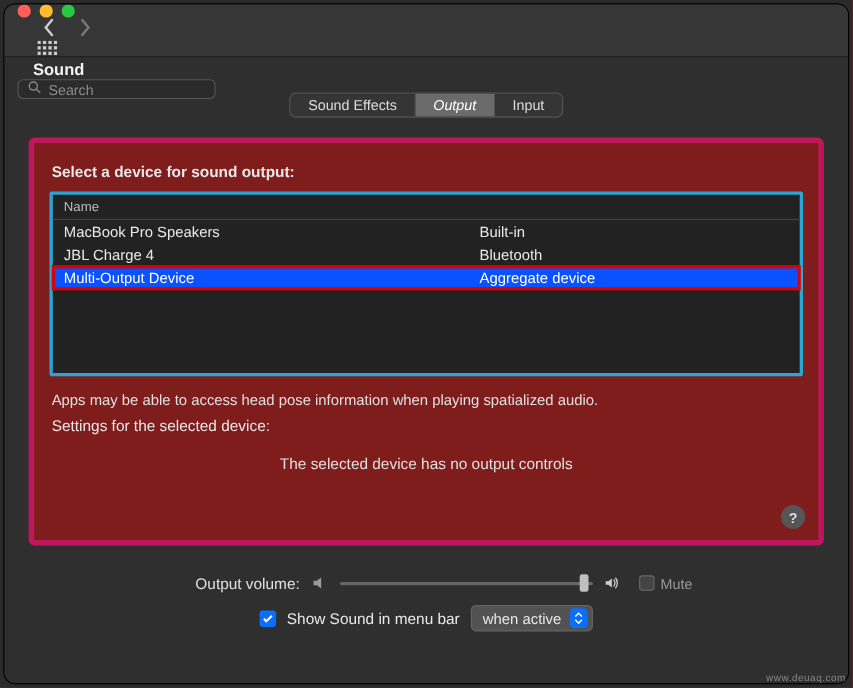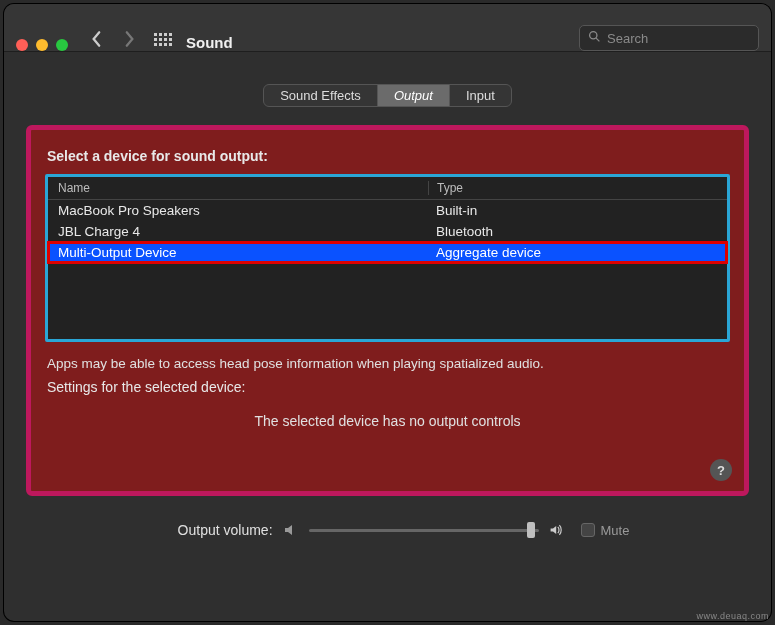--- a/index.html
+++ b/index.html
@@ -15,24 +15,25 @@
     position: absolute; left: 4px; top: 4px;
     width: 767px; height: 617px;
     background: #2f2f2f;
     border-radius: 10px;
     overflow: hidden;
     box-shadow: 0 0 0 1px #000;
   }
   
   .titlebar {
     height: 48px;
-    display: flex; align-items: flex-end;
+    display: flex; align-items: flex-start;
     padding: 0 12px;
     background: #363636;
     border-bottom: 1px solid #1e1e1e;
+    flex-direction: column;
   }
   .traffic { display: flex; gap: 8px; align-items: center; }
   .dot { width: 12px; height: 12px; border-radius: 50%; }
   .dot.red { background: #ff5f57; }
   .dot.yel { background: #febc2e; }
   .dot.grn { background: #28c840; }
   .nav { display: flex; gap: 18px; margin-left: 22px; align-items: center; }
   .nav svg { width: 14px; height: 18px; }
   .apps-icon { margin-left: 18px; display:flex; }
   .apps-icon svg { width:18px; height:18px; }
@@ -219,21 +220,20 @@
         <div class="tab">Input</div>
       </div>
     </div>
 
     <div class="panel">
       <div class="sel-label">Select a device for sound output:</div>
 
       <div class="table-wrap">
         <div class="thead">
           <div class="col-name">Name</div>
-          <div class="col-type">Type</div>
         </div>
         <div class="tbody">
           <div class="row">
             <div class="c1">MacBook Pro Speakers</div>
             <div class="c2">Built-in</div>
           </div>
           <div class="row">
             <div class="c1">JBL Charge 4</div>
             <div class="c2">Bluetooth</div>
           </div>
@@ -268,16 +268,35 @@
         <svg viewBox="0 0 20 16">
             <path d="M2 6h3l4-3v10l-4-3H2z" fill="#ccc"></path>
             <path d="M11 4c2 2 2 6 0 8M13 2c3 3 3 9 0 12" stroke="#ccc" stroke-width="1.5" fill="none"></path>
           </svg>
       </span>
       <div class="mute">
         <div class="box"></div>
         <span>Mute</span>
       </div>
     </div>
+    <div class="menu-row">
+      <div class="chk">
+        <svg viewBox="0 0 12 12">
+            <path d="M2 6l2.5 2.5L10 3" stroke="#fff" stroke-width="2" fill="none"></path>
+          </svg>
+      </div>
+      <span class="menu-label">Show Sound in menu bar</span>
+      <div class="popup">
+        <span>when active</span>
+        <div class="arrows">
+          <svg viewBox="0 0 8 5">
+              <path d="M1 4 L4 1 L7 4" stroke="#fff" stroke-width="1.3" fill="none"></path>
+            </svg>
+          <svg viewBox="0 0 8 5">
+              <path d="M1 1 L4 4 L7 1" stroke="#fff" stroke-width="1.3" fill="none"></path>
+            </svg>
+        </div>
+      </div>
+    </div>
   </div>
 </div>
 
 <div class="watermark">www.deuaq.com</div>
 
 </body></html>

